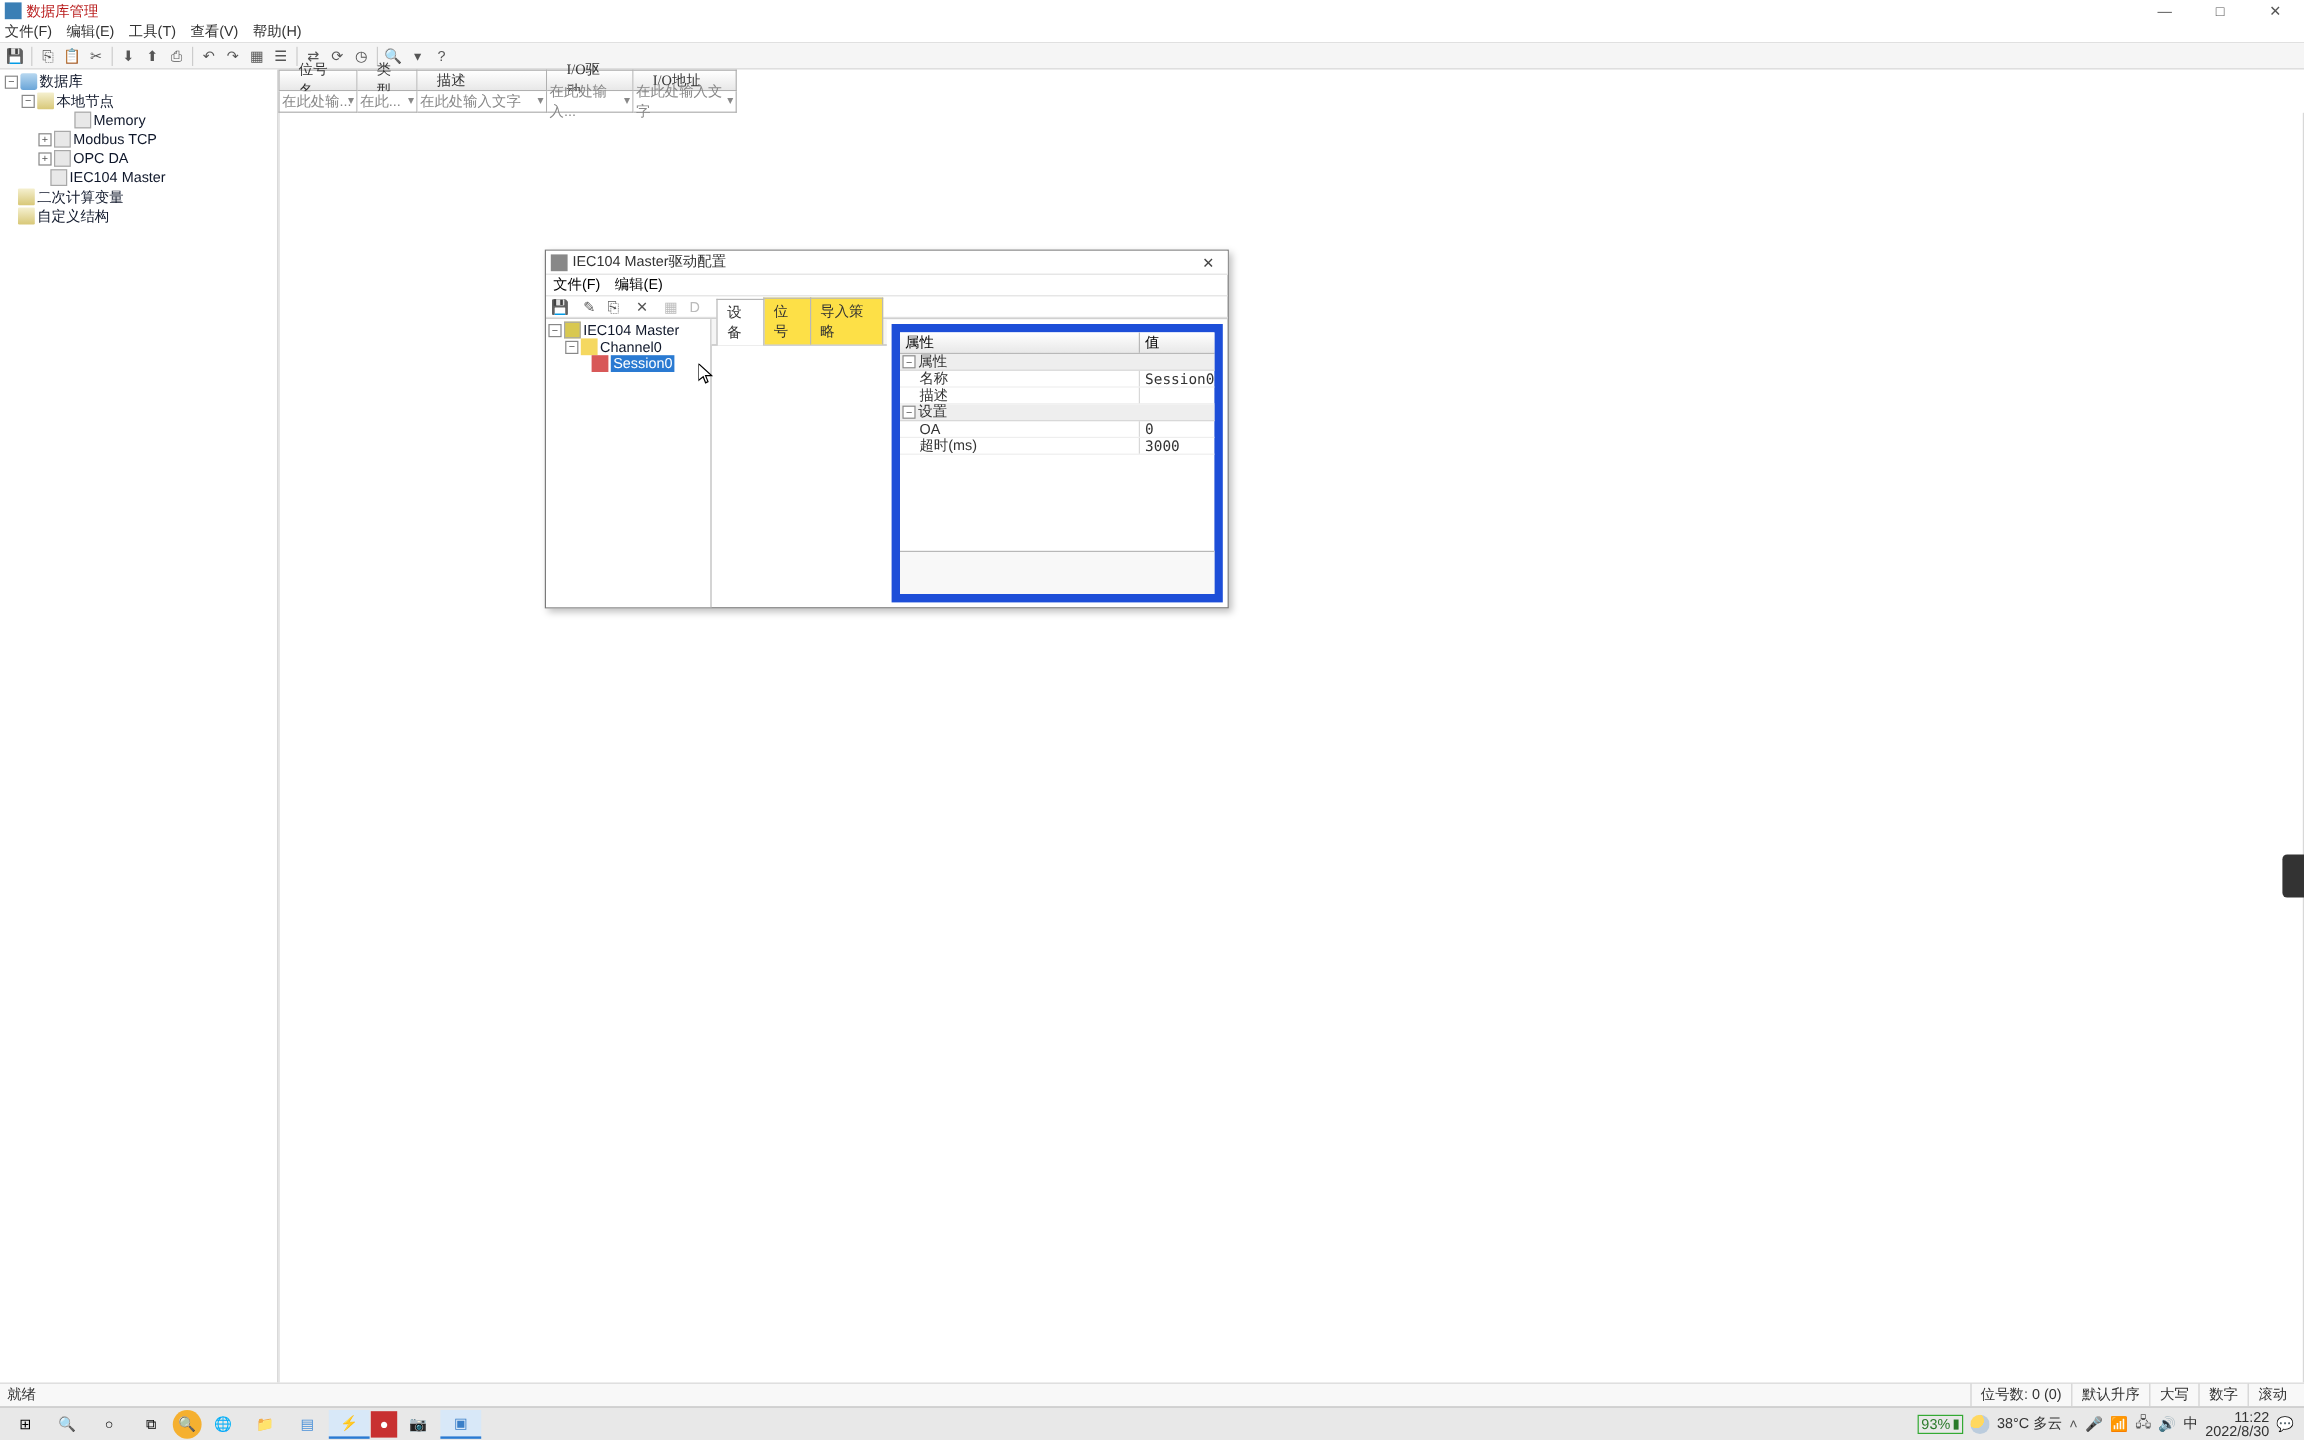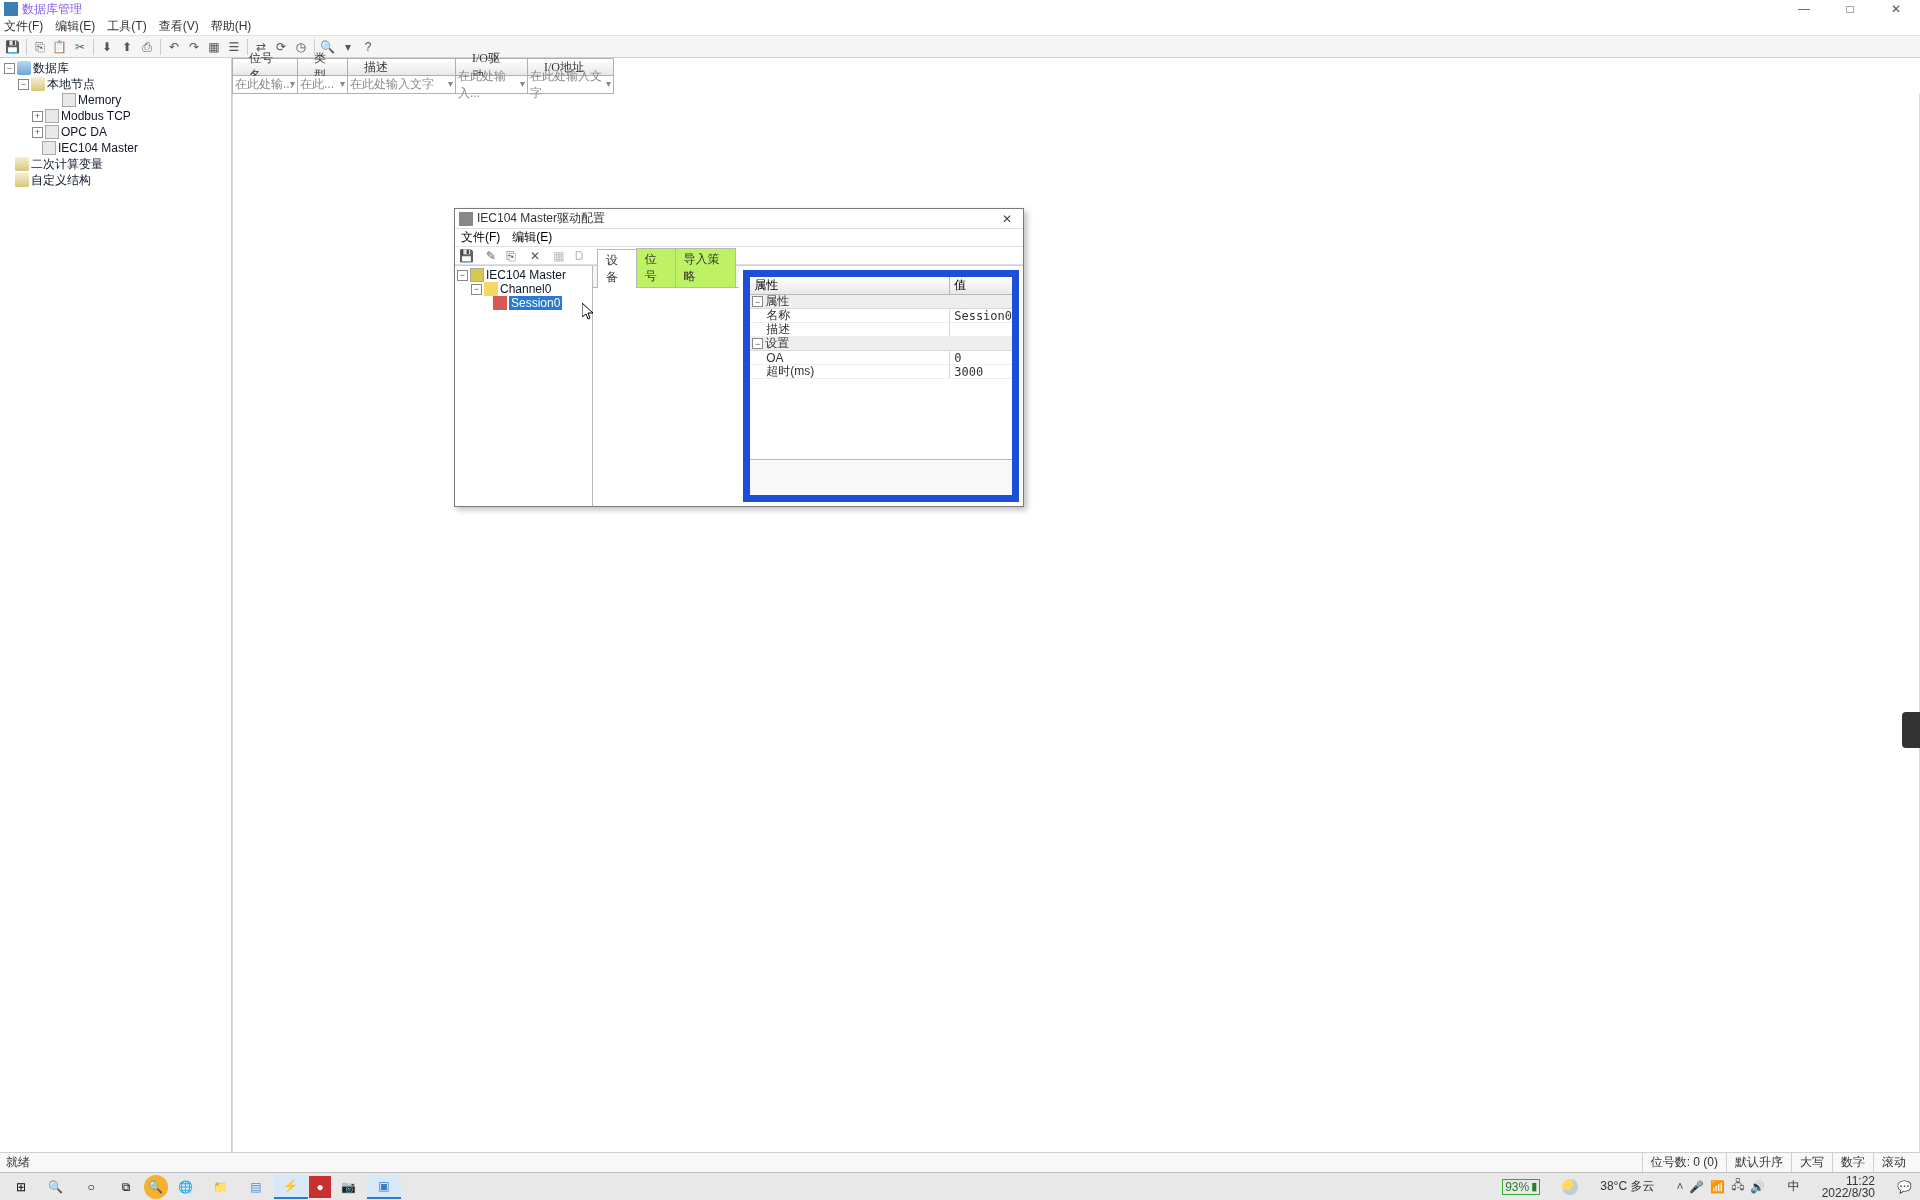--- a/index.html
+++ b/index.html
@@ -1,21 +1,21 @@
 <!DOCTYPE html>
 <html><head>
 <meta charset="utf-8">
 <style>
 * { margin: 0; padding: 0; box-sizing: border-box; font-family: "Microsoft YaHei", "SimSun", sans-serif; font-size: 12px; }
 html, body { width: 1920px; height: 1200px; overflow: hidden; background: #fff; }
 
 
 .titlebar { height: 18px; background: #fff; display: flex; align-items: center; padding: 0 4px; }
 .titlebar .app-icon { width: 14px; height: 14px; background: #3b7fb5; margin-right: 4px; }
-.titlebar .title { flex: 1; color: #8b5cf6; }
+.titlebar .title { flex: 1; color: #b91c1c; }
 .titlebar .win-btns { display: flex; gap: 18px; padding-right: 6px; }
 .titlebar .win-btn { width: 28px; height: 16px; display: flex; align-items: center; justify-content: center; color: #555; cursor: default; }
 
 
 .menubar { height: 18px; display: flex; align-items: center; padding: 0 4px; gap: 12px; border-bottom: 1px solid #e0e0e0; background: #fff; }
 .menubar span { color: #333; cursor: default; }
 
 
 .toolbar { height: 22px; background: #f5f5f5; border-bottom: 1px solid #d0d0d0; display: flex; align-items: center; padding: 0 4px; gap: 2px; }
 .toolbar .tb-btn { width: 18px; height: 18px; display: flex; align-items: center; justify-content: center; border: 1px solid transparent; color: #555; }
@@ -59,21 +59,21 @@
 .dialog-menubar { height: 18px; display: flex; align-items: center; padding: 0 6px; gap: 12px; border-bottom: 1px solid #e0e0e0; }
 .dialog-toolbar { height: 18px; border-bottom: 1px solid #e0e0e0; display: flex; align-items: center; padding: 0 4px; gap: 4px; }
 .dialog-toolbar .dtb { width: 16px; height: 16px; display: flex; align-items:center; justify-content:center; color:#555; }
 .dialog-toolbar .dtb.disabled { color: #bbb; }
 .dialog-body { flex: 1; display: flex; border-top: 1px solid #d0d0d0; }
 .dlg-tree { width: 138px; border-right: 1px solid #b8b8b8; background: #fff; padding: 2px 0; overflow:auto; }
 .dlg-tree .tree-node { height: 14px; }
 .dlg-tree .sel { background: #2a7ad2; color: #fff; padding: 0 2px; }
 .dlg-right { flex: 1; display: flex; flex-direction: row; }
 .dlg-tabs { height: 22px; display: flex; align-items: flex-end; padding: 0 4px; gap: 0; background: #f5f5f5; border-bottom: 1px solid #b8b8b8; }
-.dlg-tab { padding: 2px 8px; border: 1px solid #b8b8b8; border-bottom: none; background: #bef264; margin-right: -1px; color:#333; }
+.dlg-tab { padding: 2px 8px; border: 1px solid #b8b8b8; border-bottom: none; background: #fde047; margin-right: -1px; color:#333; }
 .dlg-tab.active { background: #fff; position: relative; top: 1px; }
 .prop-grid { flex: 1; border: 7px solid #1d4ed8; margin: 4px; display: flex; flex-direction: column; }
 .pg-header { display: flex; height: 18px; background: linear-gradient(#fff,#e8e8e8); border-bottom: 1px solid #b8b8b8; }
 .pg-header div { padding: 0 4px; display:flex; align-items:center; }
 .pg-header .pg-h1 { width: 200px; border-right: 1px solid #b8b8b8; }
 .pg-header .pg-h2 { flex: 1; }
 .pg-group { height: 14px; background: #eeeeee; display: flex; align-items: center; border-bottom: 1px solid #d8d8d8; }
 .pg-group .toggle { width: 11px; height: 11px; border: 1px solid #888; margin: 0 2px; display:flex; align-items:center; justify-content:center; font-size:9px; background:#fff; color:#555; }
 .pg-group .glabel { font-weight: normal; color:#333; }
 .pg-row { height: 14px; display: flex; border-bottom: 1px solid #eee; }
@@ -87,21 +87,21 @@
 
 
 .statusbar { height: 20px; border-top: 1px solid #d0d0d0; display: flex; align-items: center; padding: 0 6px; background: #f8f8f8; color:#333; }
 .statusbar .spacer { flex: 1; }
 .statusbar .cell { padding: 0 8px; border-left: 1px solid #d0d0d0; height: 100%; display:flex; align-items:center; }
 
 
 .taskbar { height: 28px; background: #e8e8e8; border-top: 1px solid #c0c0c0; display: flex; align-items: center; padding: 0 4px; }
 .taskbar .tb-item { width: 34px; height: 24px; display:flex; align-items:center; justify-content:center; margin-right: 1px; }
 .taskbar .tb-item.active { border-bottom: 2px solid #2a7ad2; background:#d8e8f8; }
-.taskbar .tray { margin-left: auto; display: flex; align-items: center; gap: 22px; padding-right: 4px; color:#333; }
+.taskbar .tray { margin-left: auto; display: flex; align-items: center; gap: 6px; padding-right: 4px; color:#333; }
 .battery { display:inline-flex; align-items:center; gap:2px; border:1px solid #3a3; padding:0 2px; color:#2a7a2a; font-size:11px; }
 .weather-icon { width:16px; height:16px; background: radial-gradient(circle at 30% 30%, #ffd860 40%, transparent 41%), #bcd; border-radius:50%; }
 .tray-icons { display:flex; gap:6px; align-items:center; color:#555; }
 .clock { text-align: right; line-height: 12px; font-size: 11px; }
 
 
 .glyph { font-family: "Segoe UI Symbol", sans-serif; }
 
 
 .side-tab { position:absolute; right:0; top:654px; width:18px; height:36px; background:#333; border-radius:4px 0 0 4px; }

